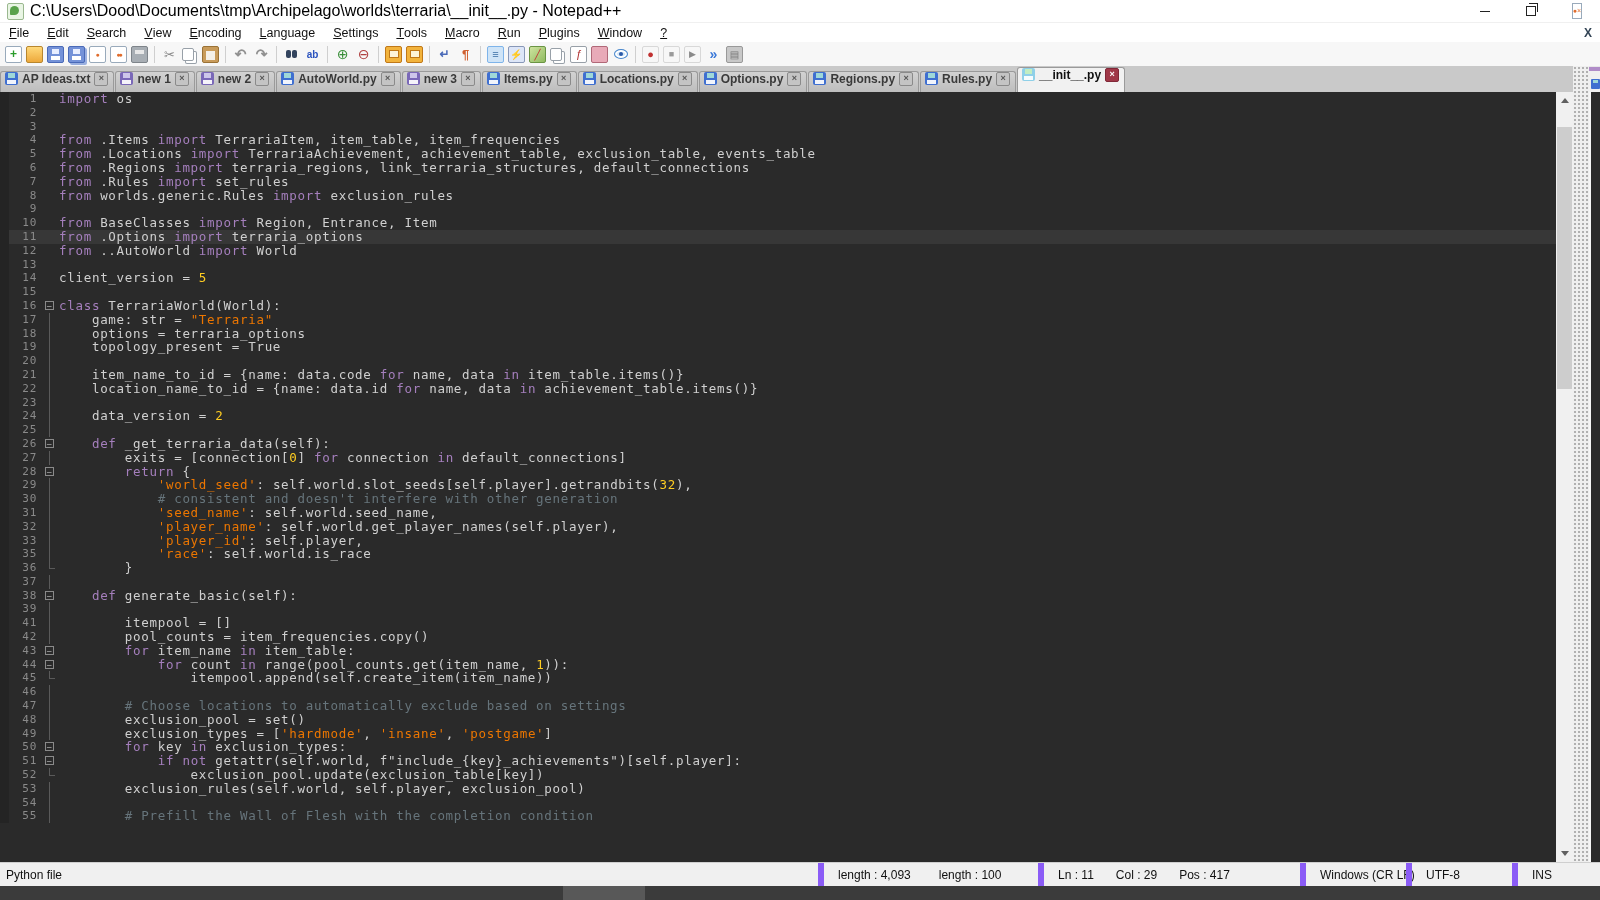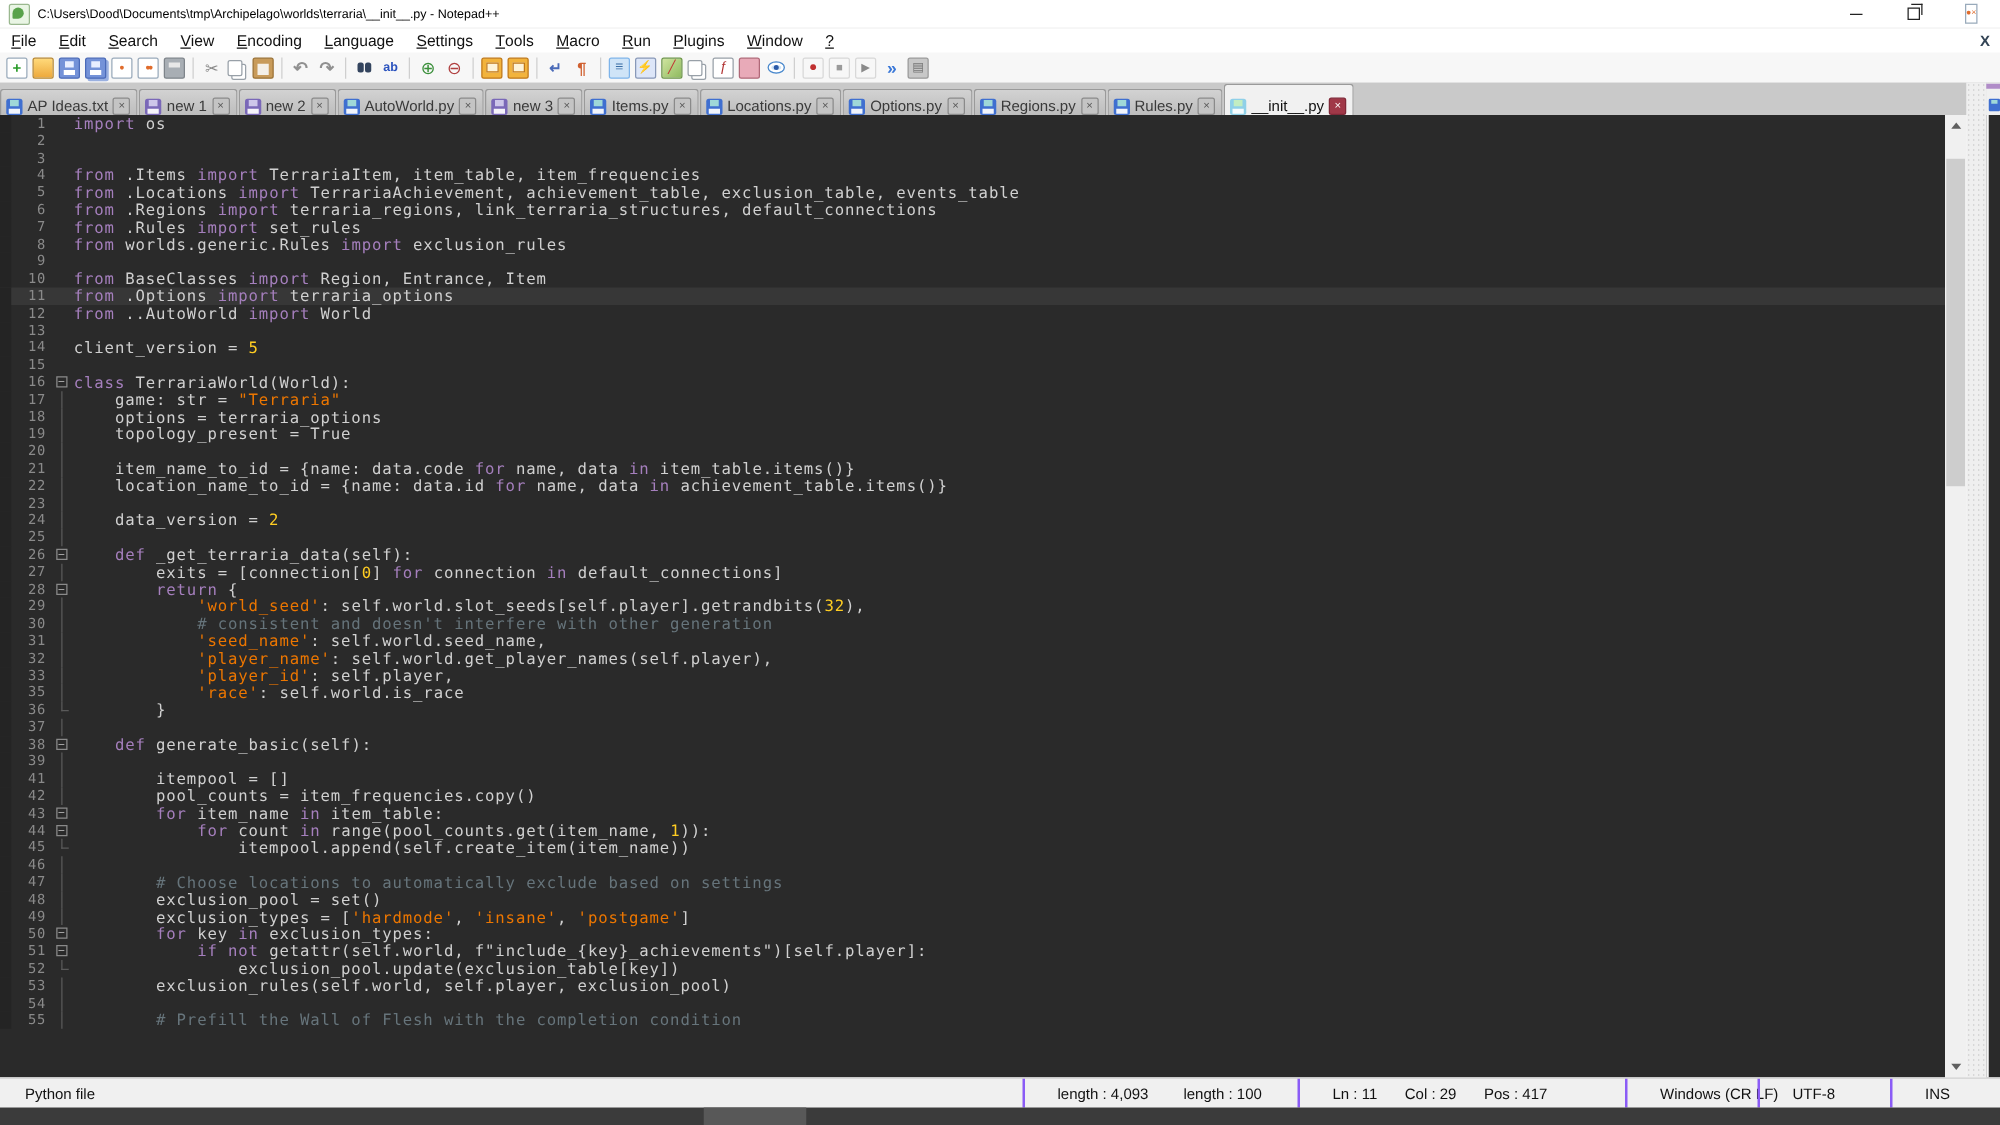--- a/index.html
+++ b/index.html
@@ -6,21 +6,21 @@
     font-family:"Liberation Sans",sans-serif;background:#3a3a3a;}
   #win{position:absolute;left:0;top:0;width:1600px;height:900px;background:#fff;}
 
   
   #titlebar{position:absolute;left:0;top:0;width:1600px;height:23px;background:#ffffff;
     display:flex;align-items:center;border-bottom:1px solid #f0f0f0;box-sizing:border-box;}
   #npp-icon{width:15px;height:15px;margin:0 6px 0 7px;background:#e9f5e4;border:1px solid #9ab88f;
     border-radius:2px;position:relative;}
   #npp-icon::before{content:"";position:absolute;left:2px;top:2px;width:9px;height:9px;
     background:#58a24a;border-radius:50% 50% 50% 10%;}
-  #title-text{font-size:10px;color:#000;white-space:nowrap;}
+  #title-text{font-size:16px;color:#000;white-space:nowrap;}
   #win-controls{margin-left:auto;display:flex;height:23px;}
   .winbtn{width:46px;height:23px;display:flex;align-items:center;justify-content:center;
     font-size:13px;color:#222;}
   .glyph-min{width:10px;height:1px;background:#222;}
   .glyph-restore{width:8px;height:8px;border:1px solid #222;position:relative;}
   .glyph-restore::before{content:"";position:absolute;left:2px;top:-4px;width:8px;height:8px;
     border:1px solid #222;border-left:none;border-bottom:none;}
   .glyph-close{font-size:14px;line-height:14px;color:#222;}
 
   
@@ -94,23 +94,23 @@
   [data-name="play-macro-icon"]{color:#8a8a8a;font-size:9px;border:1px solid #d8d8d8;}
   [data-name="play-macro-icon"]::before{content:"▶";}
   [data-name="run-macro-multiple-icon"]{color:#3a78d8;font-size:14px;font-weight:bold;}
   [data-name="run-macro-multiple-icon"]::before{content:"»";}
   [data-name="save-macro-icon"]{background:#c8c8c8;border:1px solid #999;color:#777;font-size:10px;}
   [data-name="save-macro-icon"]::before{content:"▤";}
 
   
   #tabbar{position:absolute;left:0;top:66px;width:1600px;height:26px;background:#c9c9c9;
     display:flex;align-items:flex-end;}
-  .tab{height:21px;margin:0 1px 0 0;padding:0 5px 0 4px;display:flex;align-items:flex-end;gap:4px;
+  .tab{height:21px;margin:0 1px 0 0;padding:0 5px 0 4px;display:flex;align-items:flex-start;gap:4px;
     background:linear-gradient(#d2d2d2,#bdbdbd);border:1px solid #9a9a9a;border-bottom:none;
-    border-radius:3px 3px 0 0;font-size:12px;color:#3a3a3a;box-sizing:border-box;}
+    border-radius:3px 3px 0 0;font-size:12px;color:#3a3a3a;box-sizing:border-box;font-weight:bold;}
   .tab.active{height:25px;background:#f1f1f1;color:#111;}
   .flp{width:13px;height:13px;border-radius:2px;position:relative;flex:0 0 auto;}
   .flp::before{content:"";position:absolute;top:1px;left:3px;right:3px;height:5px;background:rgba(255,255,255,.85);}
   .flp::after{content:"";position:absolute;bottom:1px;left:2px;right:2px;height:4px;background:rgba(255,255,255,.92);}
   .flp.saved{background:#3f6fd0;}
   .flp.saved::before{background:#9fd8d8;}
   .flp.new{background:#7a68b8;}
   .flp.new::before{background:#cdc6ea;}
   .flp.activef{background:#8fd0e8;}
   .flp.activef::before{background:#c2edc2;}
@@ -157,23 +157,23 @@
   #sliver{position:absolute;left:1589px;top:66px;width:11px;height:796px;background:#e8e8e8;}
   #sliver-tab{position:absolute;left:0;top:1px;width:11px;height:25px;background:#f0f0f0;border-top:4px solid #b08cc8;}
   #sliver-floppy{position:absolute;left:2px;top:8px;width:9px;height:10px;background:#3f6fd0;border-radius:1px;}
   #sliver-floppy::before{content:"";position:absolute;top:1px;left:2px;right:2px;height:3px;background:#9fd8d8;}
   #sliver-editor{position:absolute;left:0;top:26px;width:11px;height:770px;background:#2a2a2a;border-left:2px solid #f5f5f5;}
 
   
   #statusbar{position:absolute;left:0;top:862px;width:1600px;height:24px;background:#f0f0f0;
     border-top:1px solid #cfcfcf;box-sizing:border-box;display:flex;align-items:center;
     font-size:12px;color:#111;}
-  .ssec{height:100%;display:flex;align-items:center;border-left:2px solid #8b5cf6;
-    padding-left:26px;box-sizing:border-box;gap:28px;white-space:pre;}
-  #ssec-doctype{flex:1;border-left:none;padding-left:20px;}
+  .ssec{height:100%;display:flex;align-items:center;border-left:6px solid #8b5cf6;
+    padding-left:14px;box-sizing:border-box;gap:28px;white-space:pre;}
+  #ssec-doctype{flex:1;border-left:none;padding-left:6px;}
   #ssec-size{width:220px;}
   #ssec-pos{width:262px;gap:22px;}
   #ssec-eol{width:106px;}
   #ssec-enc{width:106px;}
   #ssec-ins{width:88px;}
 
   
   #bottomstrip{position:absolute;left:0;top:886px;width:1600px;height:14px;background:#3b3b3b;}
   #bottomstrip-item{position:absolute;left:563px;top:0;width:82px;height:14px;background:#585858;}
 </style>

